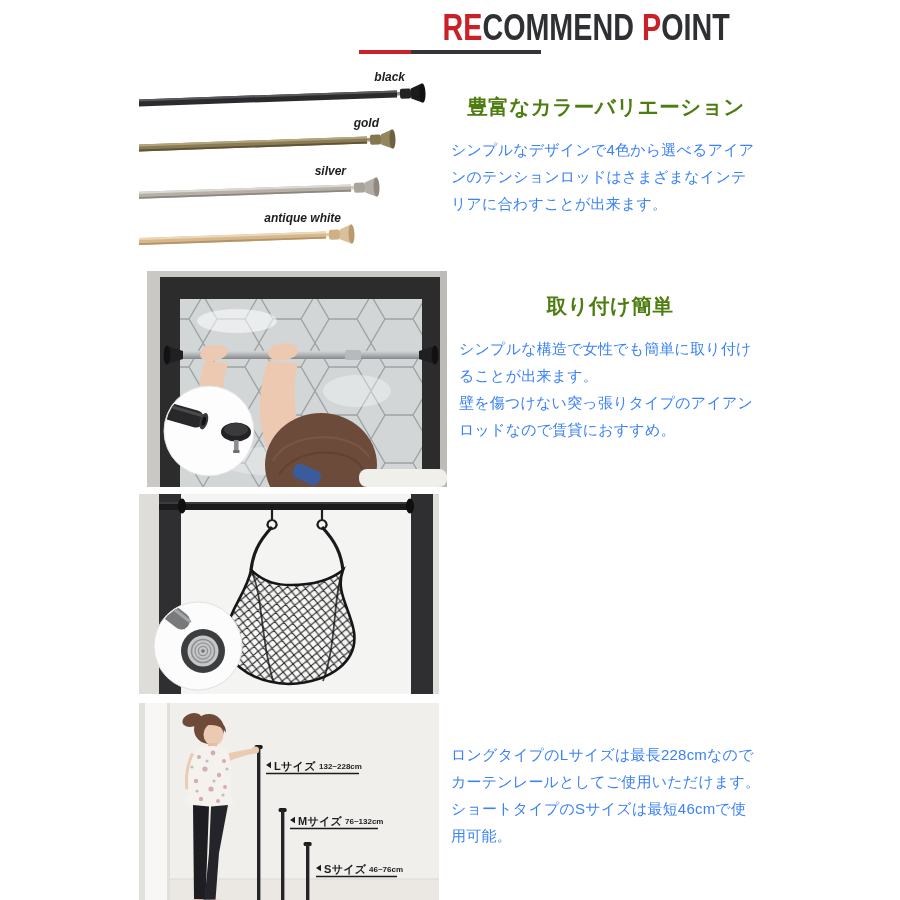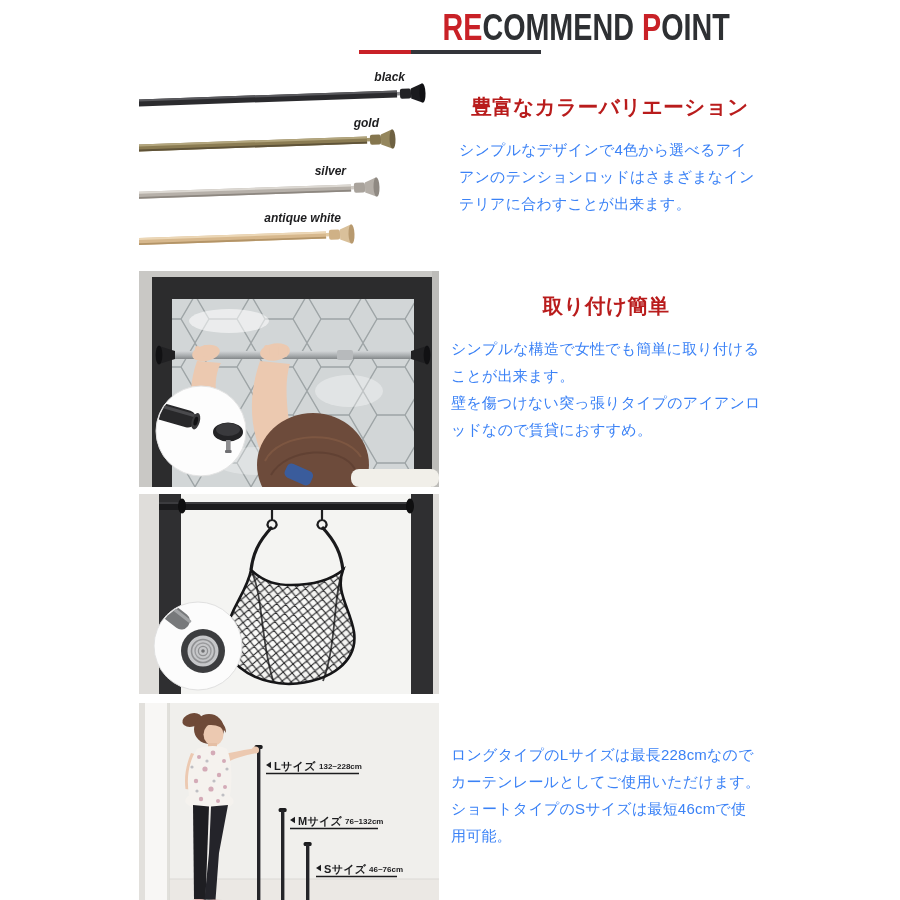--- a/index.html
+++ b/index.html
@@ -24,29 +24,29 @@
   .hdr .uline { margin:4px auto 0 auto; width:182px; height:4px; display:flex; }
   .hdr .uline .u-red { width:52px; height:100%; background:#c92127; }
   .hdr .uline .u-dark { flex:1; height:100%; background:#33353a; }
 
   
   section.row { display:flex; align-items:flex-start; }
   section.row .img { width:300px; flex:none; font-size:0; }
   section.row .img svg { display:block; }
   section.row .txt { flex:1; padding:26px 0 0 12px; }
   section.row .txt h2 {
-    text-align:center; font-size:20.5px; font-weight:bold; color:#b91c1c;
+    text-align:center; font-size:20.5px; font-weight:bold; color:#4d7c0f;
     letter-spacing:.5px; margin-bottom:15px; white-space:nowrap;
   }
   section.row .txt .body p {
     font-size:15px; line-height:27px; color:#3b82f6; letter-spacing:.2px;
     text-align:left;
   }
-  #sec1 { margin-top:13px;gap:8px; }
-  #sec2 { margin-top:19px; }
+  #sec1 { margin-top:13px; }
+  #sec2 { margin-top:19px;margin-left:8px; }
   #sec3 { margin-top:7px; }
   #sec4 { margin-top:9px; }
   #sec4 .txt { padding-top:38px; }
   #sec3 .txt { padding-top:27px; }
   #sec2 .txt { padding-top:21px; }
 
   svg text.rodlbl { font-style:italic; font-weight:bold; font-size:12px; fill:#1d1d1f; }
   svg text.szlbl  { font-weight:bold; font-size:11px; fill:#1c1c1e; letter-spacing:.3px; }
   svg text.szrng  { font-weight:bold; font-size:8px;  fill:#1c1c1e; }
 </style>

